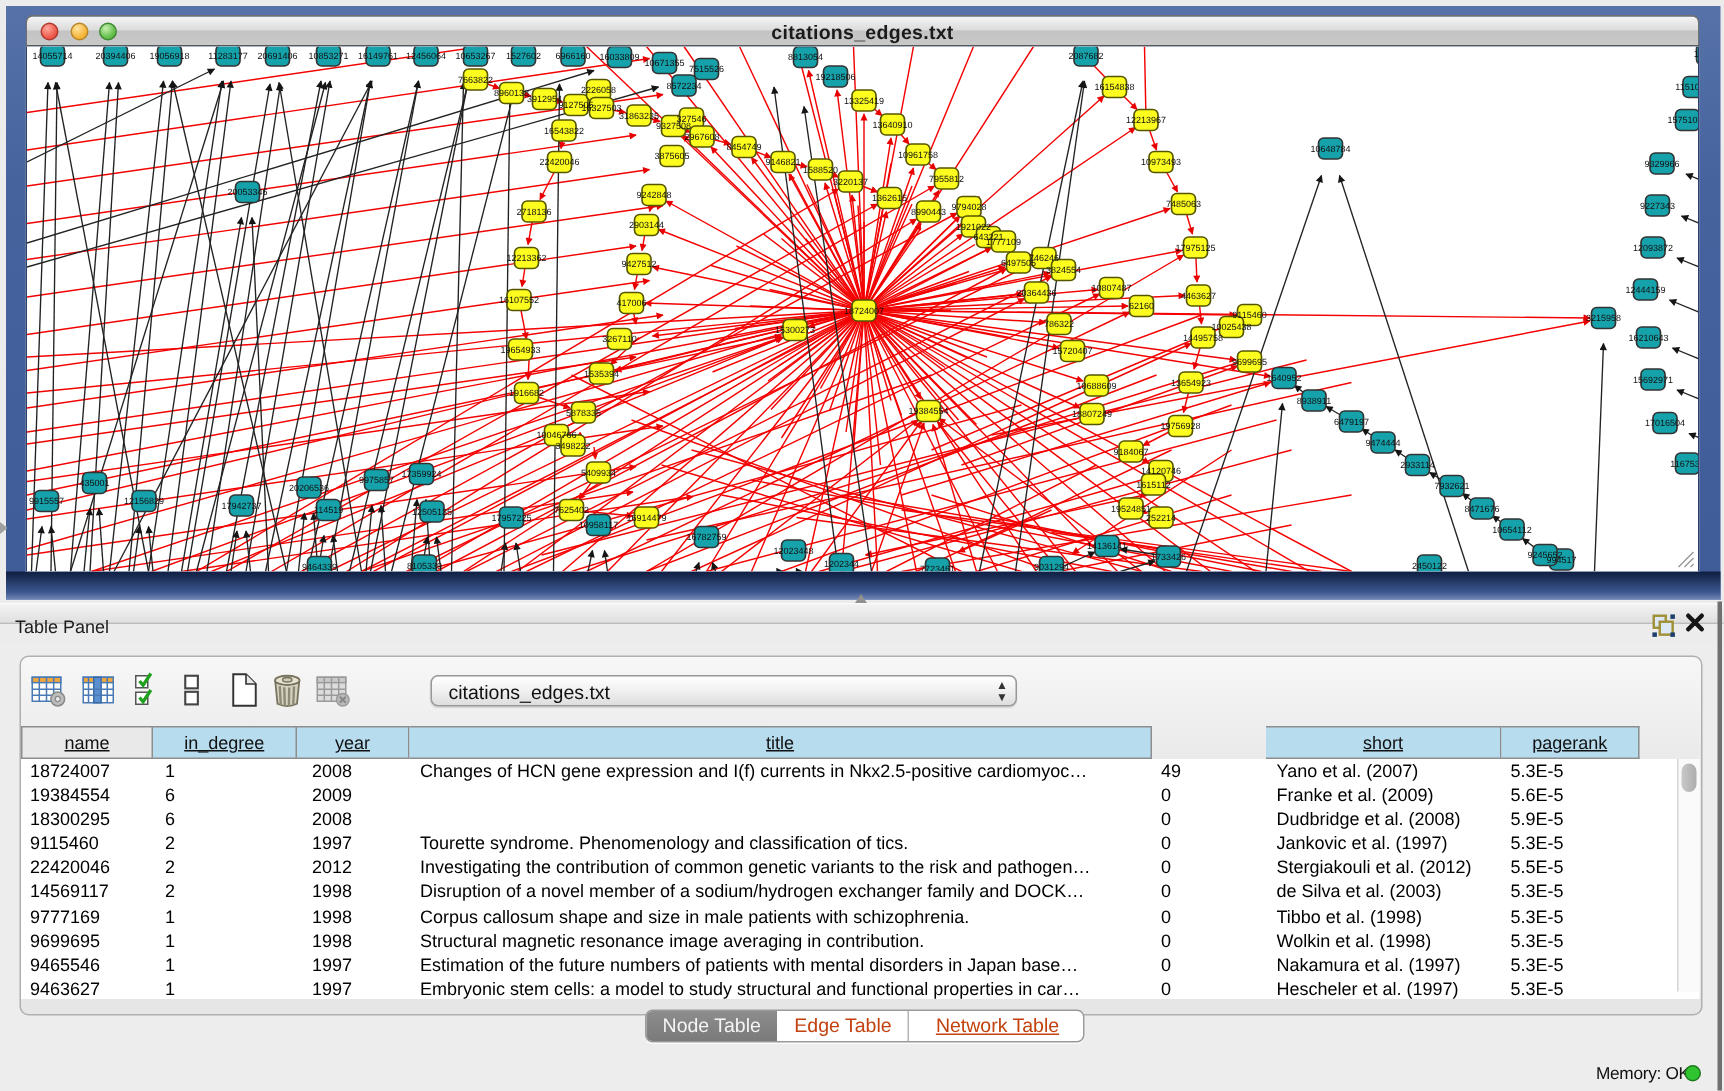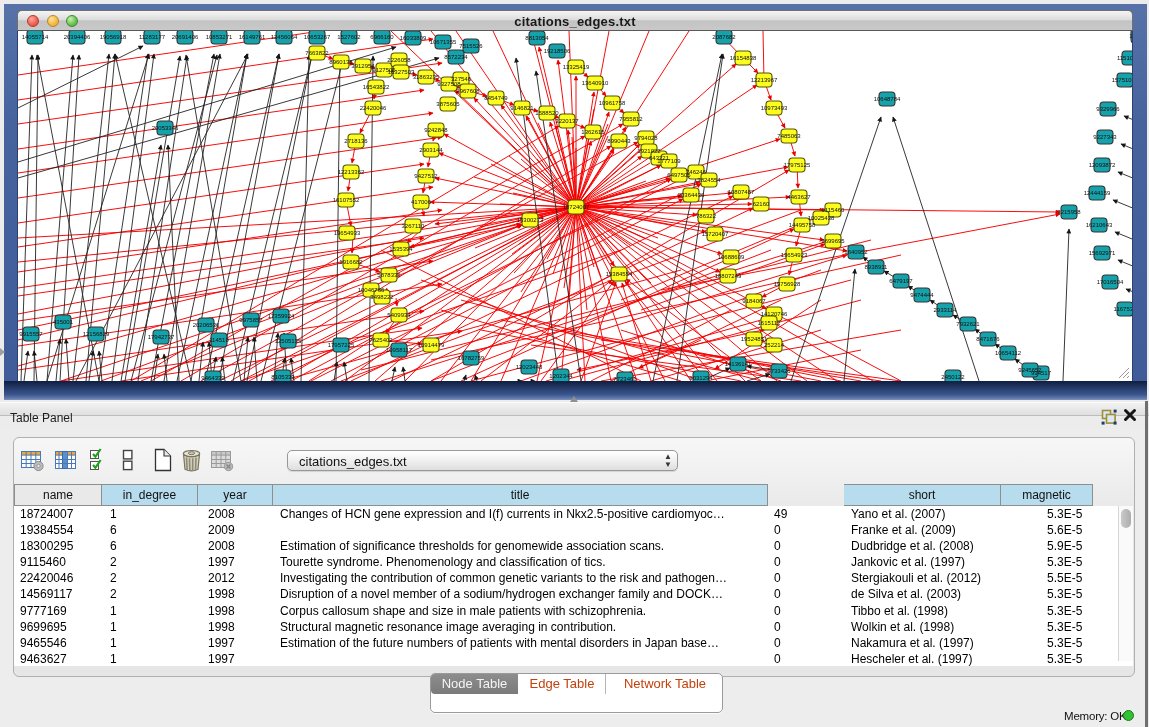--- a/index.html
+++ b/index.html
@@ -37,33 +37,33 @@
 .fx span { font-size:10px; font-style:italic; font-weight:700;}
 .fx i { font-size:16px; }
 #combo { position:absolute; left:287px; top:450px; width:391px; height:21px;
   border:1px solid #989898; border-radius:5px;
   background:linear-gradient(180deg,#ffffff,#f2f2f2 45%,#dedede);
   box-shadow:0 1px 1px rgba(0,0,0,0.12); }
 #combo .txt { position:absolute; left:11px; top:3px; font-size:13px; color:#111; }
 #combo .arr { position:absolute; left:376px; top:2px; font-size:8px; color:#333; line-height:8px; text-align:center;}
 #thead { position:absolute; left:14px; top:484px; height:22px; }
 .th { position:absolute; top:0; height:22px; background:#b7dcee; border:1px solid #8e8e8e;
-  border-left:none; font-size:12px; color:#111; text-align:center; line-height:21px; }
+  border-left:none; font-size:12px; color:#111; text-align:center; line-height:21px;text-decoration:underline; }
 .th.first { border-left:1px solid #8e8e8e; background:#e9e9e9; }
 #tbody { position:absolute; left:14px; top:506px; width:1119px; height:160px; background:#fff; overflow:hidden; }
 .tr { height:16.1px; white-space:nowrap; position:relative; }
 .td { position:absolute; top:1px; font-size:12px; color:#000; overflow:hidden; }
 .c0 { left:6px; width:88px; } .c1 { left:96px; width:97px; } .c2 { left:194px; width:69px; }
 .c3 { left:266px; width:490px; } .c4 { left:760px; width:75px; } .c5 { left:837px; width:167px; }
-.c6 { left:993px; width:86px;margin-left:40px; }
+.c6 { left:993px; width:86px; }
 #scroll { position:absolute; left:1118px; top:506px; width:15px; height:155px;
   background:#fafafa; border-left:1px solid #d5d5d5; }
 #scroll .thumb { position:absolute; left:2px; top:3px; width:10px; height:19px; border-radius:5px;
   background:linear-gradient(90deg,#c9c9c9,#adadad); }
-#tabs { position:absolute; left:430px; top:673px; height:40px; border:1px solid #9a9a9a;
+#tabs { position:absolute; left:430px; top:673px; height:22px; border:1px solid #9a9a9a;
   border-radius:5px; background:#fff; box-shadow:0 1px 0 rgba(255,255,255,0.8);}
 .tab { position:absolute; top:0; height:20px; font-size:13px; color:#c2410c; text-align:center;
   line-height:20px; }
 .tab.sel { background:linear-gradient(180deg,#8d8d8d,#7a7a7a); color:#f5f5f5;
   border-radius:4px 0 0 4px; }
 .tabsep { position:absolute; top:0; width:1px; height:20px; background:#b5b5b5; }
 #mem { position:absolute; left:1064px; top:710px; font-size:11.5px; color:#111; letter-spacing:-0.2px; }
 #memdot { position:absolute; left:1123px; top:710px; width:11px; height:11px; border-radius:50%;
   background:#2fc32f; border:1px solid #1d7a1d; }
 #lefthandle { position:absolute; left:0px; top:348px; width:0; height:0;
@@ -766,21 +766,21 @@
     <span class="txt">citations_edges.txt</span>
     <span class="arr">▲<br>▼</span>
   </div>
 <div id="thead">
   <div class="th first" style="left:0; width:88px;">name</div>
   <div class="th" style="left:88px; width:96px;">in_degree</div>
   <div class="th" style="left:184px; width:75px;">year</div>
   <div class="th" style="left:259px; width:495px;">title</div>
   <div class="th" style="left:718px; width:76px;margin-top:48px;">△ out_de…</div>
   <div class="th" style="left:830px; width:157px;">short</div>
-  <div class="th" style="left:987px; width:92px;">magnetic</div>
+  <div class="th" style="left:987px; width:92px;">pagerank</div>
 </div>
 <div id="tbody">
 <div class="tr">
       <div class="td c0">18724007</div>
       <div class="td c1">1</div>
       <div class="td c2">2008</div>
       <div class="td c3">Changes of HCN gene expression and I(f) currents in Nkx2.5-positive cardiomyoc…</div>
       <div class="td c4">49</div>
       <div class="td c5">Yano et al. (2007)</div>
       <div class="td c6">5.3E-5</div>
@@ -790,21 +790,20 @@
       <div class="td c1">6</div>
       <div class="td c2">2009</div>
       <div class="td c4">0</div>
       <div class="td c5">Franke et al. (2009)</div>
       <div class="td c6">5.6E-5</div>
     </div>
 <div class="tr">
       <div class="td c0">18300295</div>
       <div class="td c1">6</div>
       <div class="td c2">2008</div>
-      <div class="td c3">Estimation of significance thresholds for genomewide association scans.</div>
       <div class="td c4">0</div>
       <div class="td c5">Dudbridge et al. (2008)</div>
       <div class="td c6">5.9E-5</div>
     </div>
 <div class="tr">
       <div class="td c0">9115460</div>
       <div class="td c1">2</div>
       <div class="td c2">1997</div>
       <div class="td c3">Tourette syndrome. Phenomenology and classification of tics.</div>
       <div class="td c4">0</div>
@@ -853,30 +852,31 @@
       <div class="td c2">1997</div>
       <div class="td c3">Estimation of the future numbers of patients with mental disorders in Japan base…</div>
       <div class="td c4">0</div>
       <div class="td c5">Nakamura et al. (1997)</div>
       <div class="td c6">5.3E-5</div>
     </div>
 <div class="tr">
       <div class="td c0">9463627</div>
       <div class="td c1">1</div>
       <div class="td c2">1997</div>
+      <div class="td c3">Embryonic stem cells: a model to study structural and functional properties in car…</div>
       <div class="td c4">0</div>
       <div class="td c5">Hescheler et al. (1997)</div>
       <div class="td c6">5.3E-5</div>
     </div>
 
 </div>
 <div id="scroll">
     <div class="thumb"></div>
   </div>
 <div id="tabs" style="width:293px;">
   <div class="tab sel" style="left:0; width:87px;">Node Table</div>
   <div class="tab" style="left:88px; width:86px;">Edge Table</div>
   <div class="tabsep" style="left:174px;"></div>
-  <div class="tab" style="left:175px; width:118px;">Network Table</div>
+  <div class="tab" style="left:175px; width:118px;text-decoration:underline;">Network Table</div>
 </div>
 <div id="mem">Memory: OK</div>
 <div id="memdot"></div>
 <div id="lefthandle"></div>
 
 </body></html>

